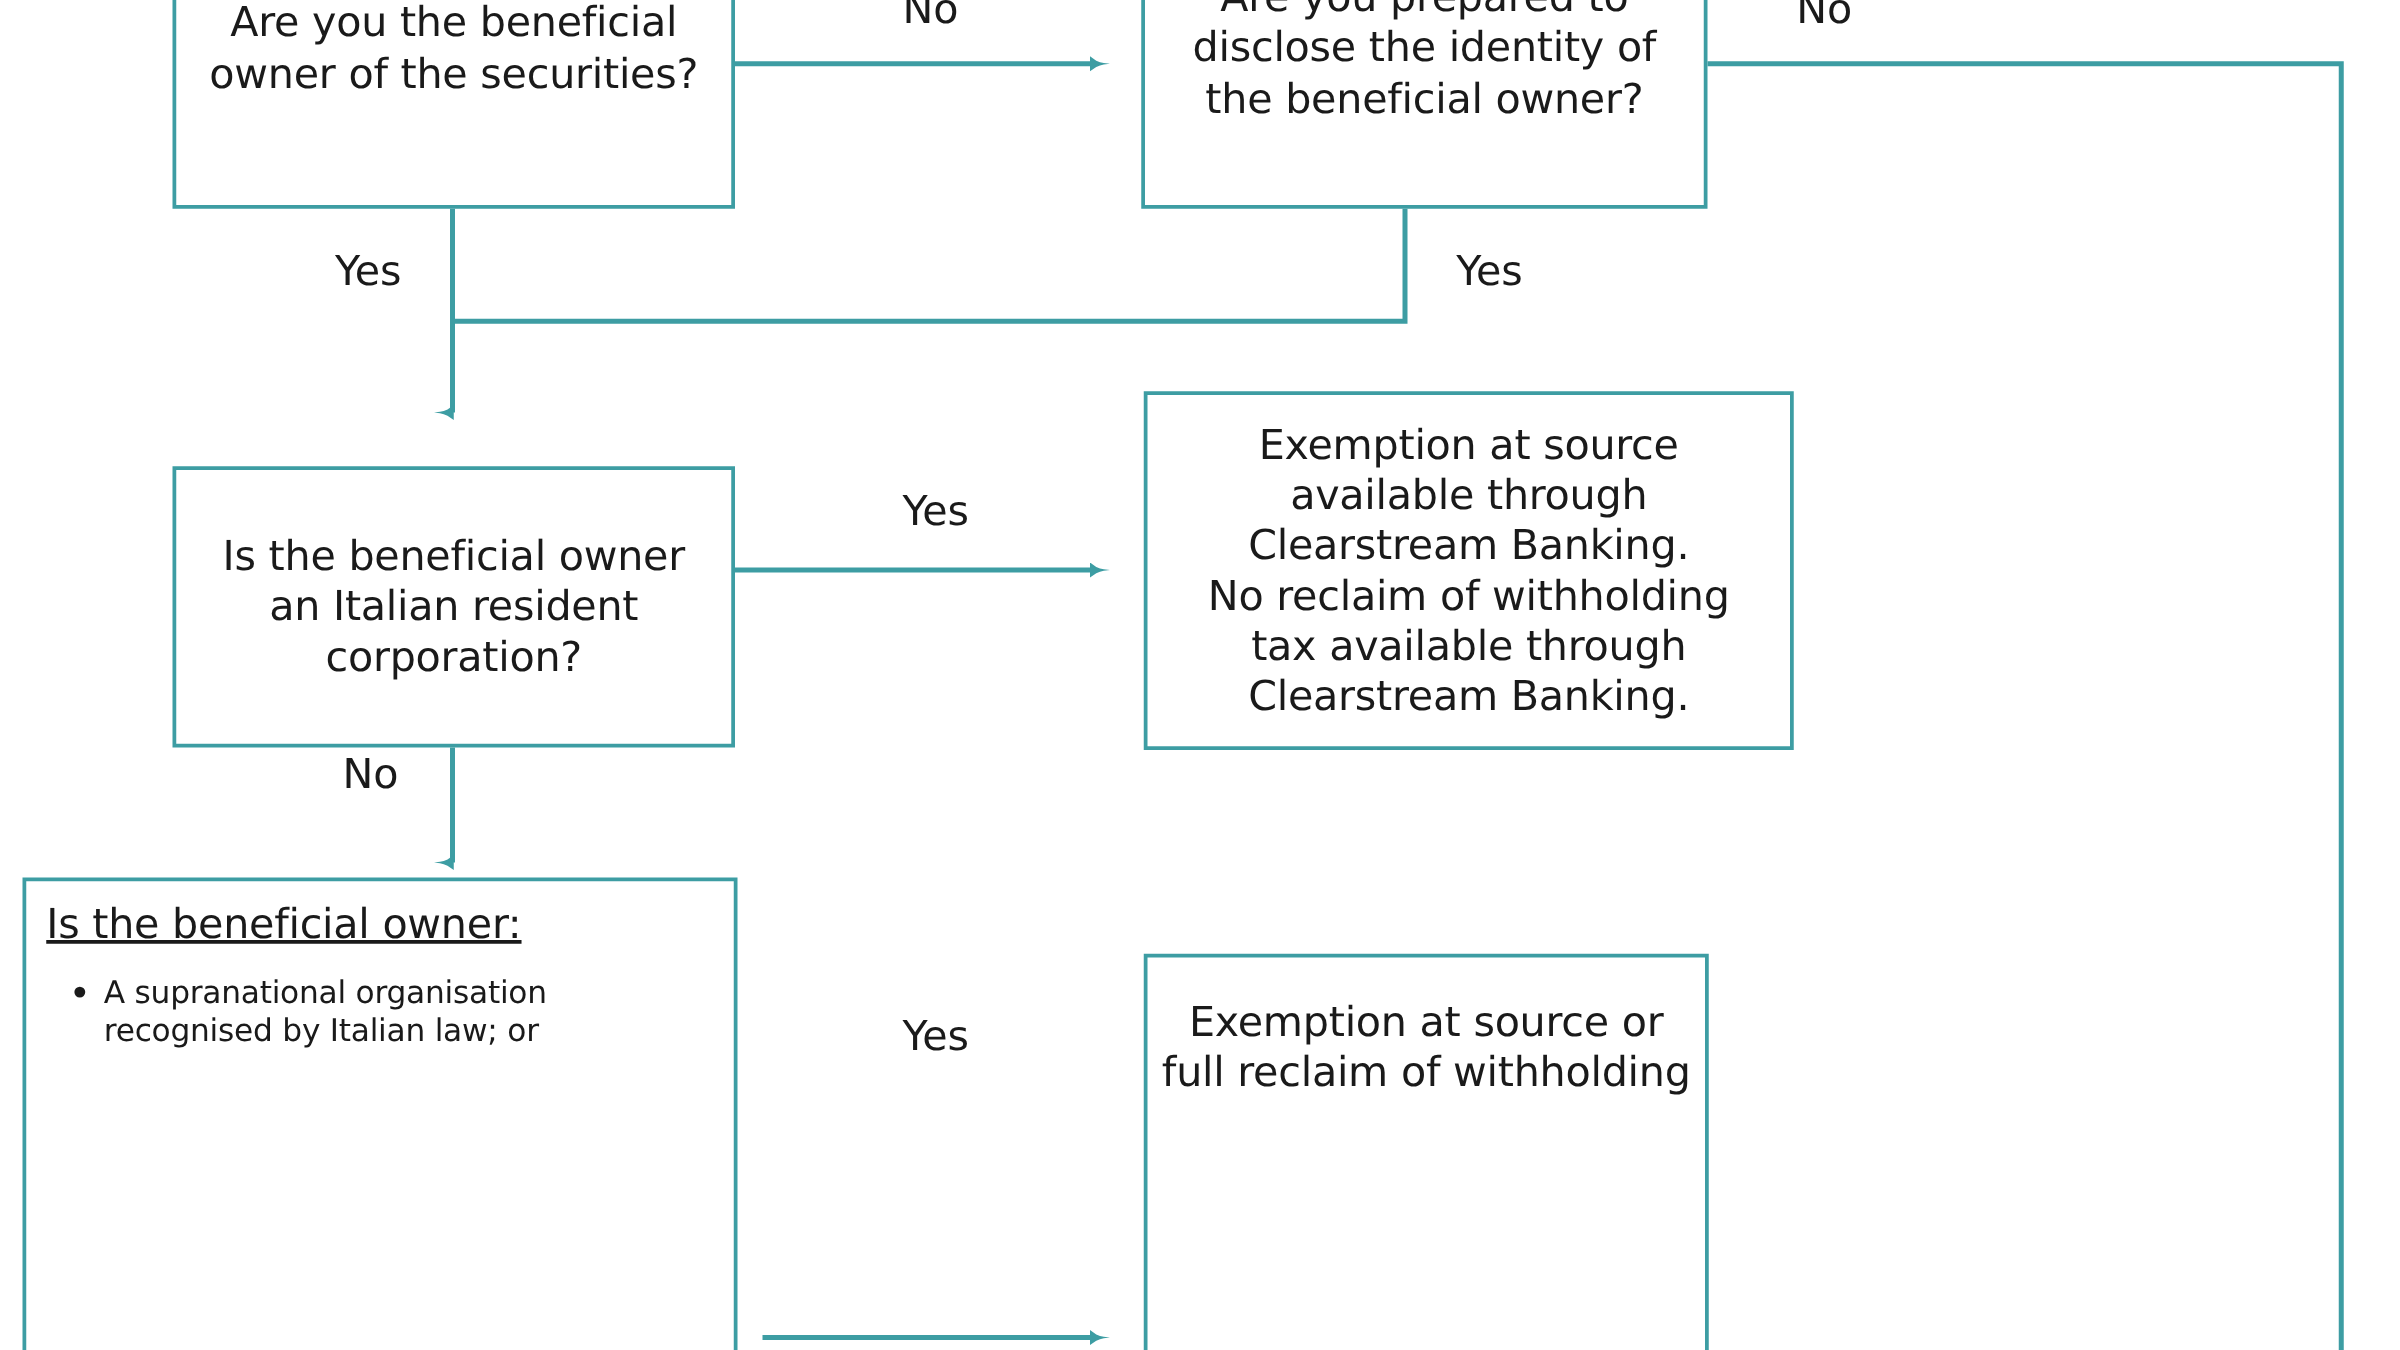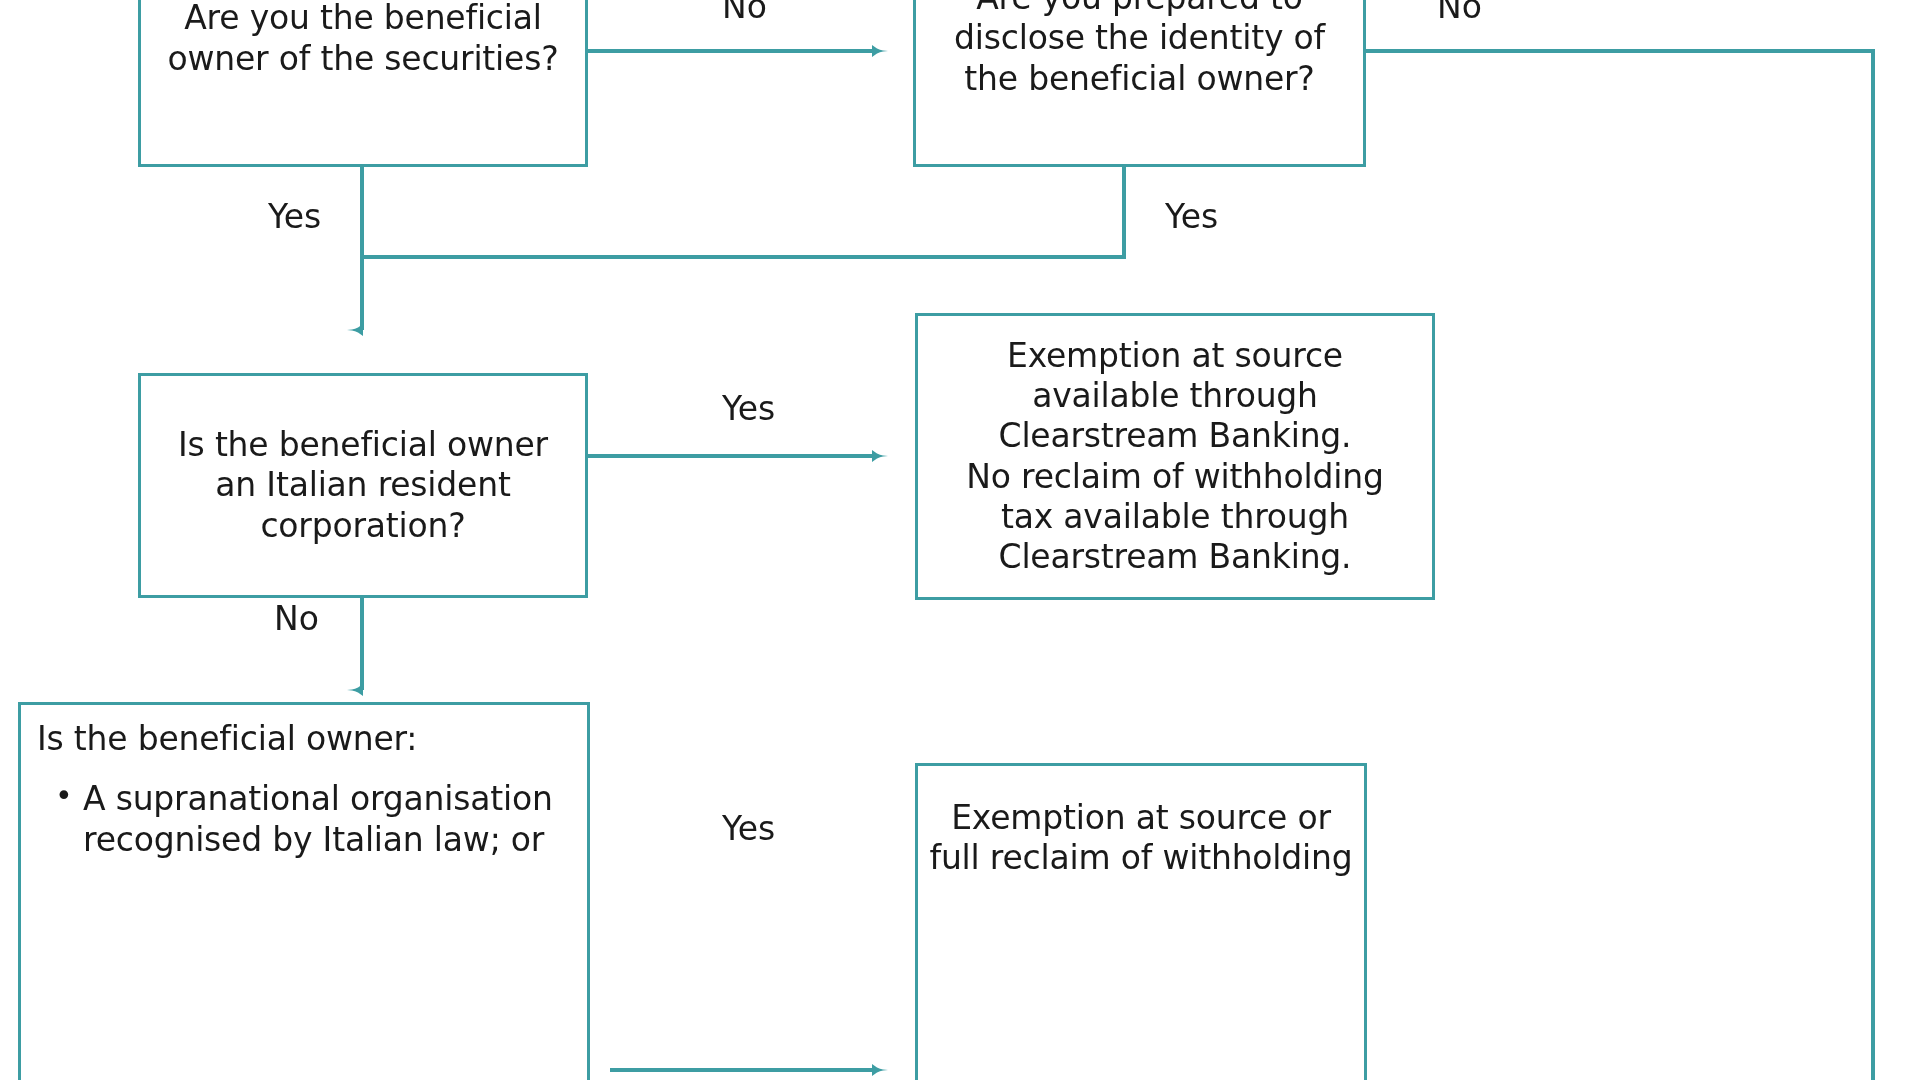--- a/index.html
+++ b/index.html
@@ -27,28 +27,28 @@
     letter-spacing:-0.2px;
   }
   .node .txt{padding:0 10px;white-space:pre-line;}
 
   
   .node.listnode{
     display:block;
     text-align:left;
     padding:14px 12px 0 16px;
   }
-  .listnode .lead{font-size:33px;line-height:1.22;}
+  .listnode .lead{font-size:33px;line-height:1.22;text-decoration:underline;}
   .listnode ul{
     margin:20px 0 0 0;
     padding-left:46px;
     list-style:none;
   }
   .listnode li{
-    font-size:33px;
+    font-size:25px;
     line-height:1.22;
     margin-bottom:6px;
     position:relative;
   }
   .listnode li:before{
     content:"\2022";
     position:absolute;
     left:-28px;
     top:-1px;
     font-size:30px;

